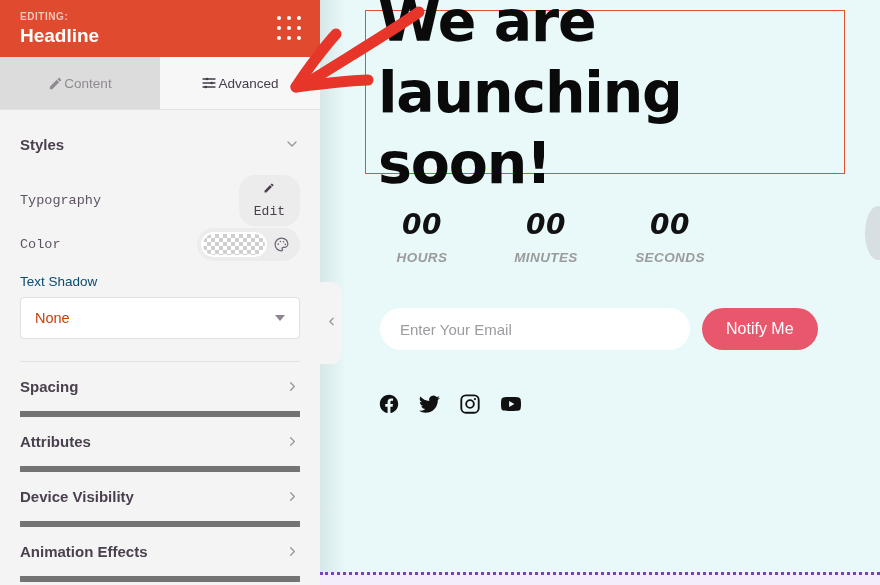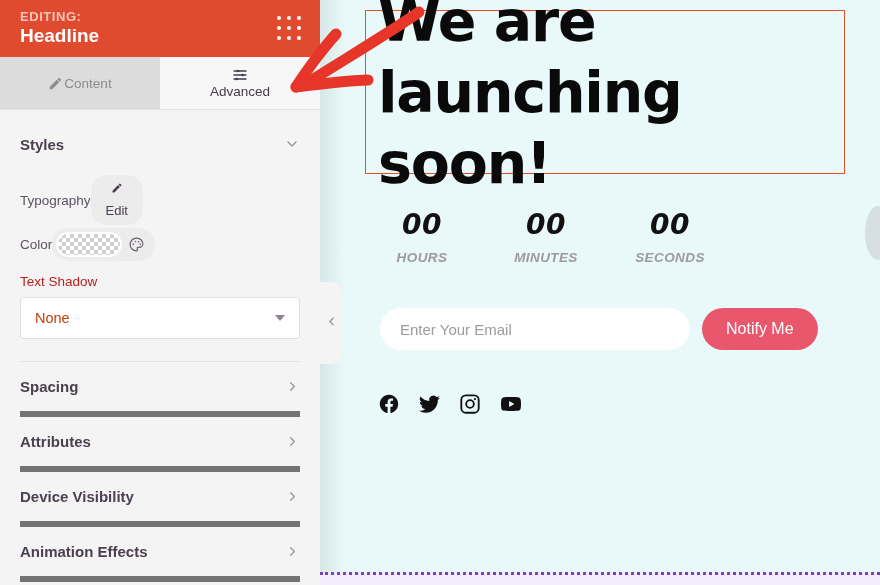--- a/index.html
+++ b/index.html
@@ -25,21 +25,21 @@
     z-index: 5;
   }
 
   .panel-header {
     height: 57px;
     background: #e04a2f;
     padding: 10px 20px 0 20px;
     position: relative;
   }
   .panel-header .editing-label {
-    font-size: 13px;
+    font-size: 10px;
     letter-spacing: 0.55px;
     font-weight: 700;
     color: #f7c5b9;
     text-transform: uppercase;
     line-height: 13px;
   }
   .panel-header .editing-title {
     font-size: 19px;
     font-weight: 700;
     color: #ffffff;
@@ -72,21 +72,21 @@
     flex: 1 1 50%;
     display: flex;
     align-items: center;
     justify-content: center;
     gap: 1px;
     font-size: 13.5px;
     cursor: pointer;
     user-select: none;
   }
   .tab.inactive { background: #dcdcdc; color: #8f8a90; }
-  .tab.active   { background: #f7f7f7; color: #443a4a; font-weight: 400; flex-direction: column; }
+  .tab.active   { background: #f7f7f7; color: #443a4a; font-weight: 400; }
   .tab .ico { display: inline-flex; align-items: center; }
 
   .panel-body {
     height: calc(585px - 57px - 53px);
     overflow: hidden;
     background: #f4f4f4;
     padding: 0 20px;
   }
 
   .section-head {
@@ -102,21 +102,23 @@
     color: #4b404f;
   }
   .chev {
     color: #9b93a0;
     display: inline-flex;
   }
 
   .field-row {
     display: flex;
     align-items: center;
+    justify-content: space-between;
     height: 44px;
+    font-family: Liberation Mono, monospace;
   }
   .field-label {
     font-size: 13.5px;
     color: #5d5362;
   }
   .edit-btn {
     display: inline-flex;
     align-items: center;
     gap: 6px;
     background: #ececec;
@@ -147,21 +149,21 @@
     background-image:
       linear-gradient(45deg, #cfcfcf 25%, transparent 25%, transparent 75%, #cfcfcf 75%),
       linear-gradient(45deg, #cfcfcf 25%, transparent 25%, transparent 75%, #cfcfcf 75%);
     background-size: 8px 8px;
     background-position: 0 0, 4px 4px;
   }
   .palette-ico { display: inline-flex; color: #6d6272; padding: 0 2px; }
 
   .field-label-block {
     font-size: 13.5px;
-    color: #b91c1c;
+    color: #0c4a6e;
     margin-top: 8px;
     margin-bottom: 8px;
   }
   .select-box {
     position: relative;
     height: 42px;
     background: #ffffff;
     border: 1px solid #e0e0e0;
     border-radius: 4px;
     display: flex;

